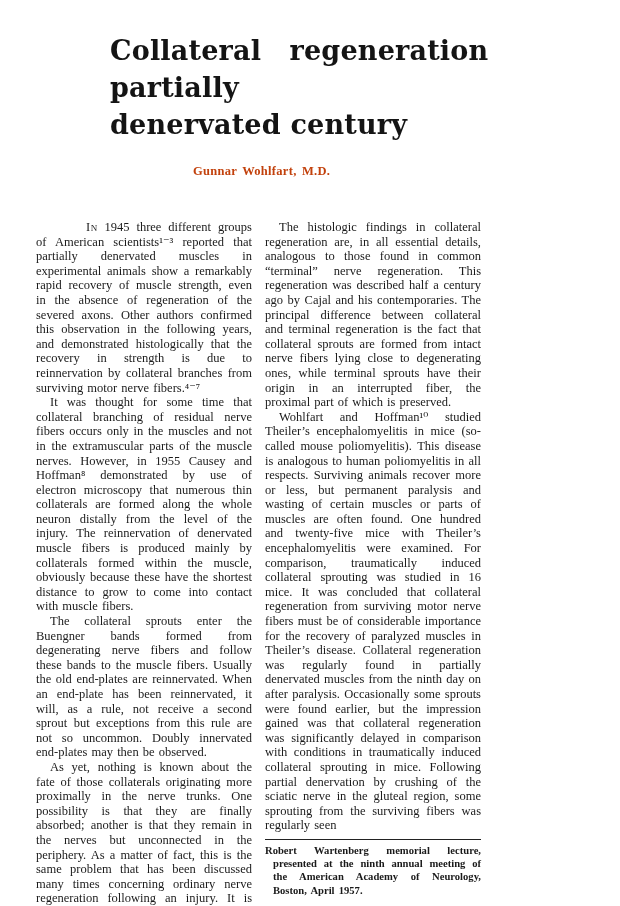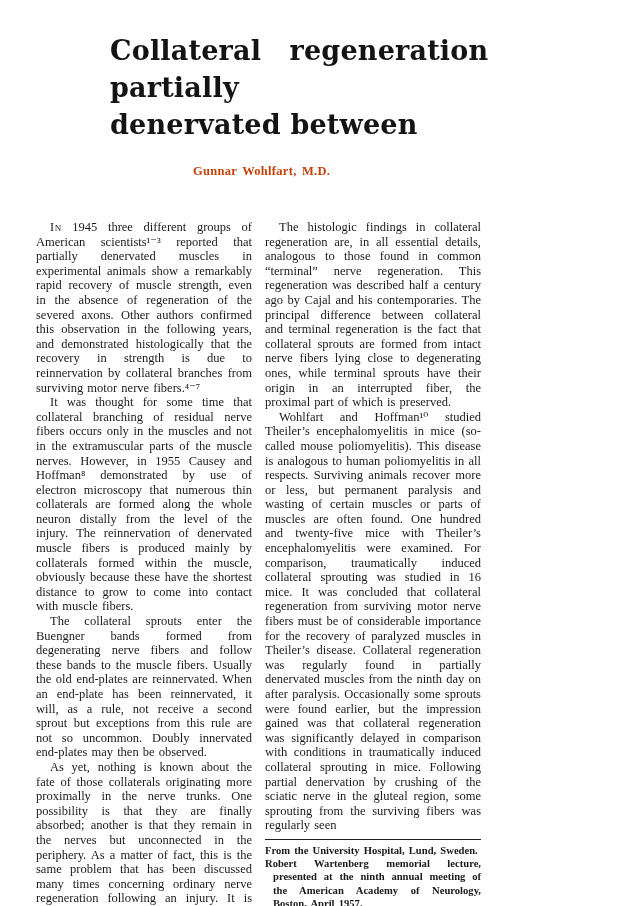--- a/index.html
+++ b/index.html
@@ -59,20 +59,21 @@
     line-height: 14.6px;
     text-align: justify;
     text-indent: 14px;
     word-spacing: 1px;
     color: #1a1a1a;
   }
   .para.noindent { text-indent: 0; }
   .smallcaps {
     font-variant: small-caps;
     letter-spacing: 0.5px;
+    margin-left: 36px;
   }
   
   .footnote {
     margin-top: 6px;
     border-top: 1.5px solid #222222;
     padding-top: 4px;
   }
   .fn-line {
     font-size: 10.6px;
     line-height: 13.2px;
@@ -95,21 +96,21 @@
   }
 </style>
 </head>
 <body>
 
 <div class="page">
 
   <header>
     <h1 class="title">
         <div class="title-line spread">Collateral regeneration in partially</div>
-        <div class="title-line">denervated between</div>
+        <div class="title-line">denervated century</div>
       </h1>
     <div class="author">Gunnar Wohlfart, M.D.</div>
   </header>
 
   <main class="columns">
     <section class="col">
       <div>
           <p class="para"><span class="smallcaps">In</span> 1945 three different groups of American scientists¹⁻³ reported that partially denervated muscles in experimental animals show a remarkably rapid recovery of muscle strength, even in the absence of regeneration of the severed axons. Other authors confirmed this observation in the following years, and demonstrated histologically that the recovery in strength is due to reinnervation by collateral branches from surviving motor nerve fibers.⁴⁻⁷</p>
           <p class="para">It was thought for some time that collateral branching of residual nerve fibers occurs only in the muscles and not in the extramuscular parts of the muscle nerves. However, in 1955 Causey and Hoffman⁸ demonstrated by use of electron microscopy that numerous thin collaterals are formed along the whole neuron distally from the level of the injury. The reinnervation of denervated muscle fibers is produced mainly by collaterals formed within the muscle, obviously because these have the shortest distance to grow to come into contact with muscle fibers.</p>
           <p class="para">The collateral sprouts enter the Buengner bands formed from degenerating nerve fibers and follow these bands to the muscle fibers. Usually the old end-plates are reinnervated. When an end-plate has been reinnervated, it will, as a rule, not receive a second sprout but exceptions from this rule are not so uncommon. Doubly innervated end-plates may then be observed.</p>
@@ -117,21 +118,20 @@
         </div>
     </section>
 
     <section class="col">
       <div>
           <p class="para">The histologic findings in collateral regeneration are, in all essential details, analogous to those found in common “terminal” nerve regeneration. This regeneration was described half a century ago by Cajal and his contemporaries. The principal difference between collateral and terminal regeneration is the fact that collateral sprouts are formed from intact nerve fibers lying close to degenerating ones, while terminal sprouts have their origin in an interrupted fiber, the proximal part of which is preserved.</p>
           <p class="para">Wohlfart and Hoffman¹⁰ studied Theiler’s encephalomyelitis in mice (so-called mouse poliomyelitis). This disease is analogous to human poliomyelitis in all respects. Surviving animals recover more or less, but permanent paralysis and wasting of certain muscles or parts of muscles are often found. One hundred and twenty-five mice with Theiler’s encephalomyelitis were examined. For comparison, traumatically induced collateral sprouting was studied in 16 mice. It was concluded that collateral regeneration from surviving motor nerve fibers must be of considerable importance for the recovery of paralyzed muscles in Theiler’s disease. Collateral regeneration was regularly found in partially denervated muscles from the ninth day on after paralysis. Occasionally some sprouts were found earlier, but the impression gained was that collateral regeneration was significantly delayed in comparison with conditions in traumatically induced collateral sprouting in mice. Following partial denervation by crushing of the sciatic nerve in the gluteal region, some sprouting from the surviving fibers was regularly seen</p>
         </div>
 
       <footer class="footnote">
-        <div class="fn-line">From the University Hospital, Lund, Sweden.</div>
         <div class="fn-line">Robert Wartenberg memorial lecture, presented at the ninth annual meeting of the American Academy of Neurology, Boston, April 1957.</div>
       </footer>
     </section>
   </main>
 
   <div class="pageno">175</div>
 
 </div>
 
 </body></html>

